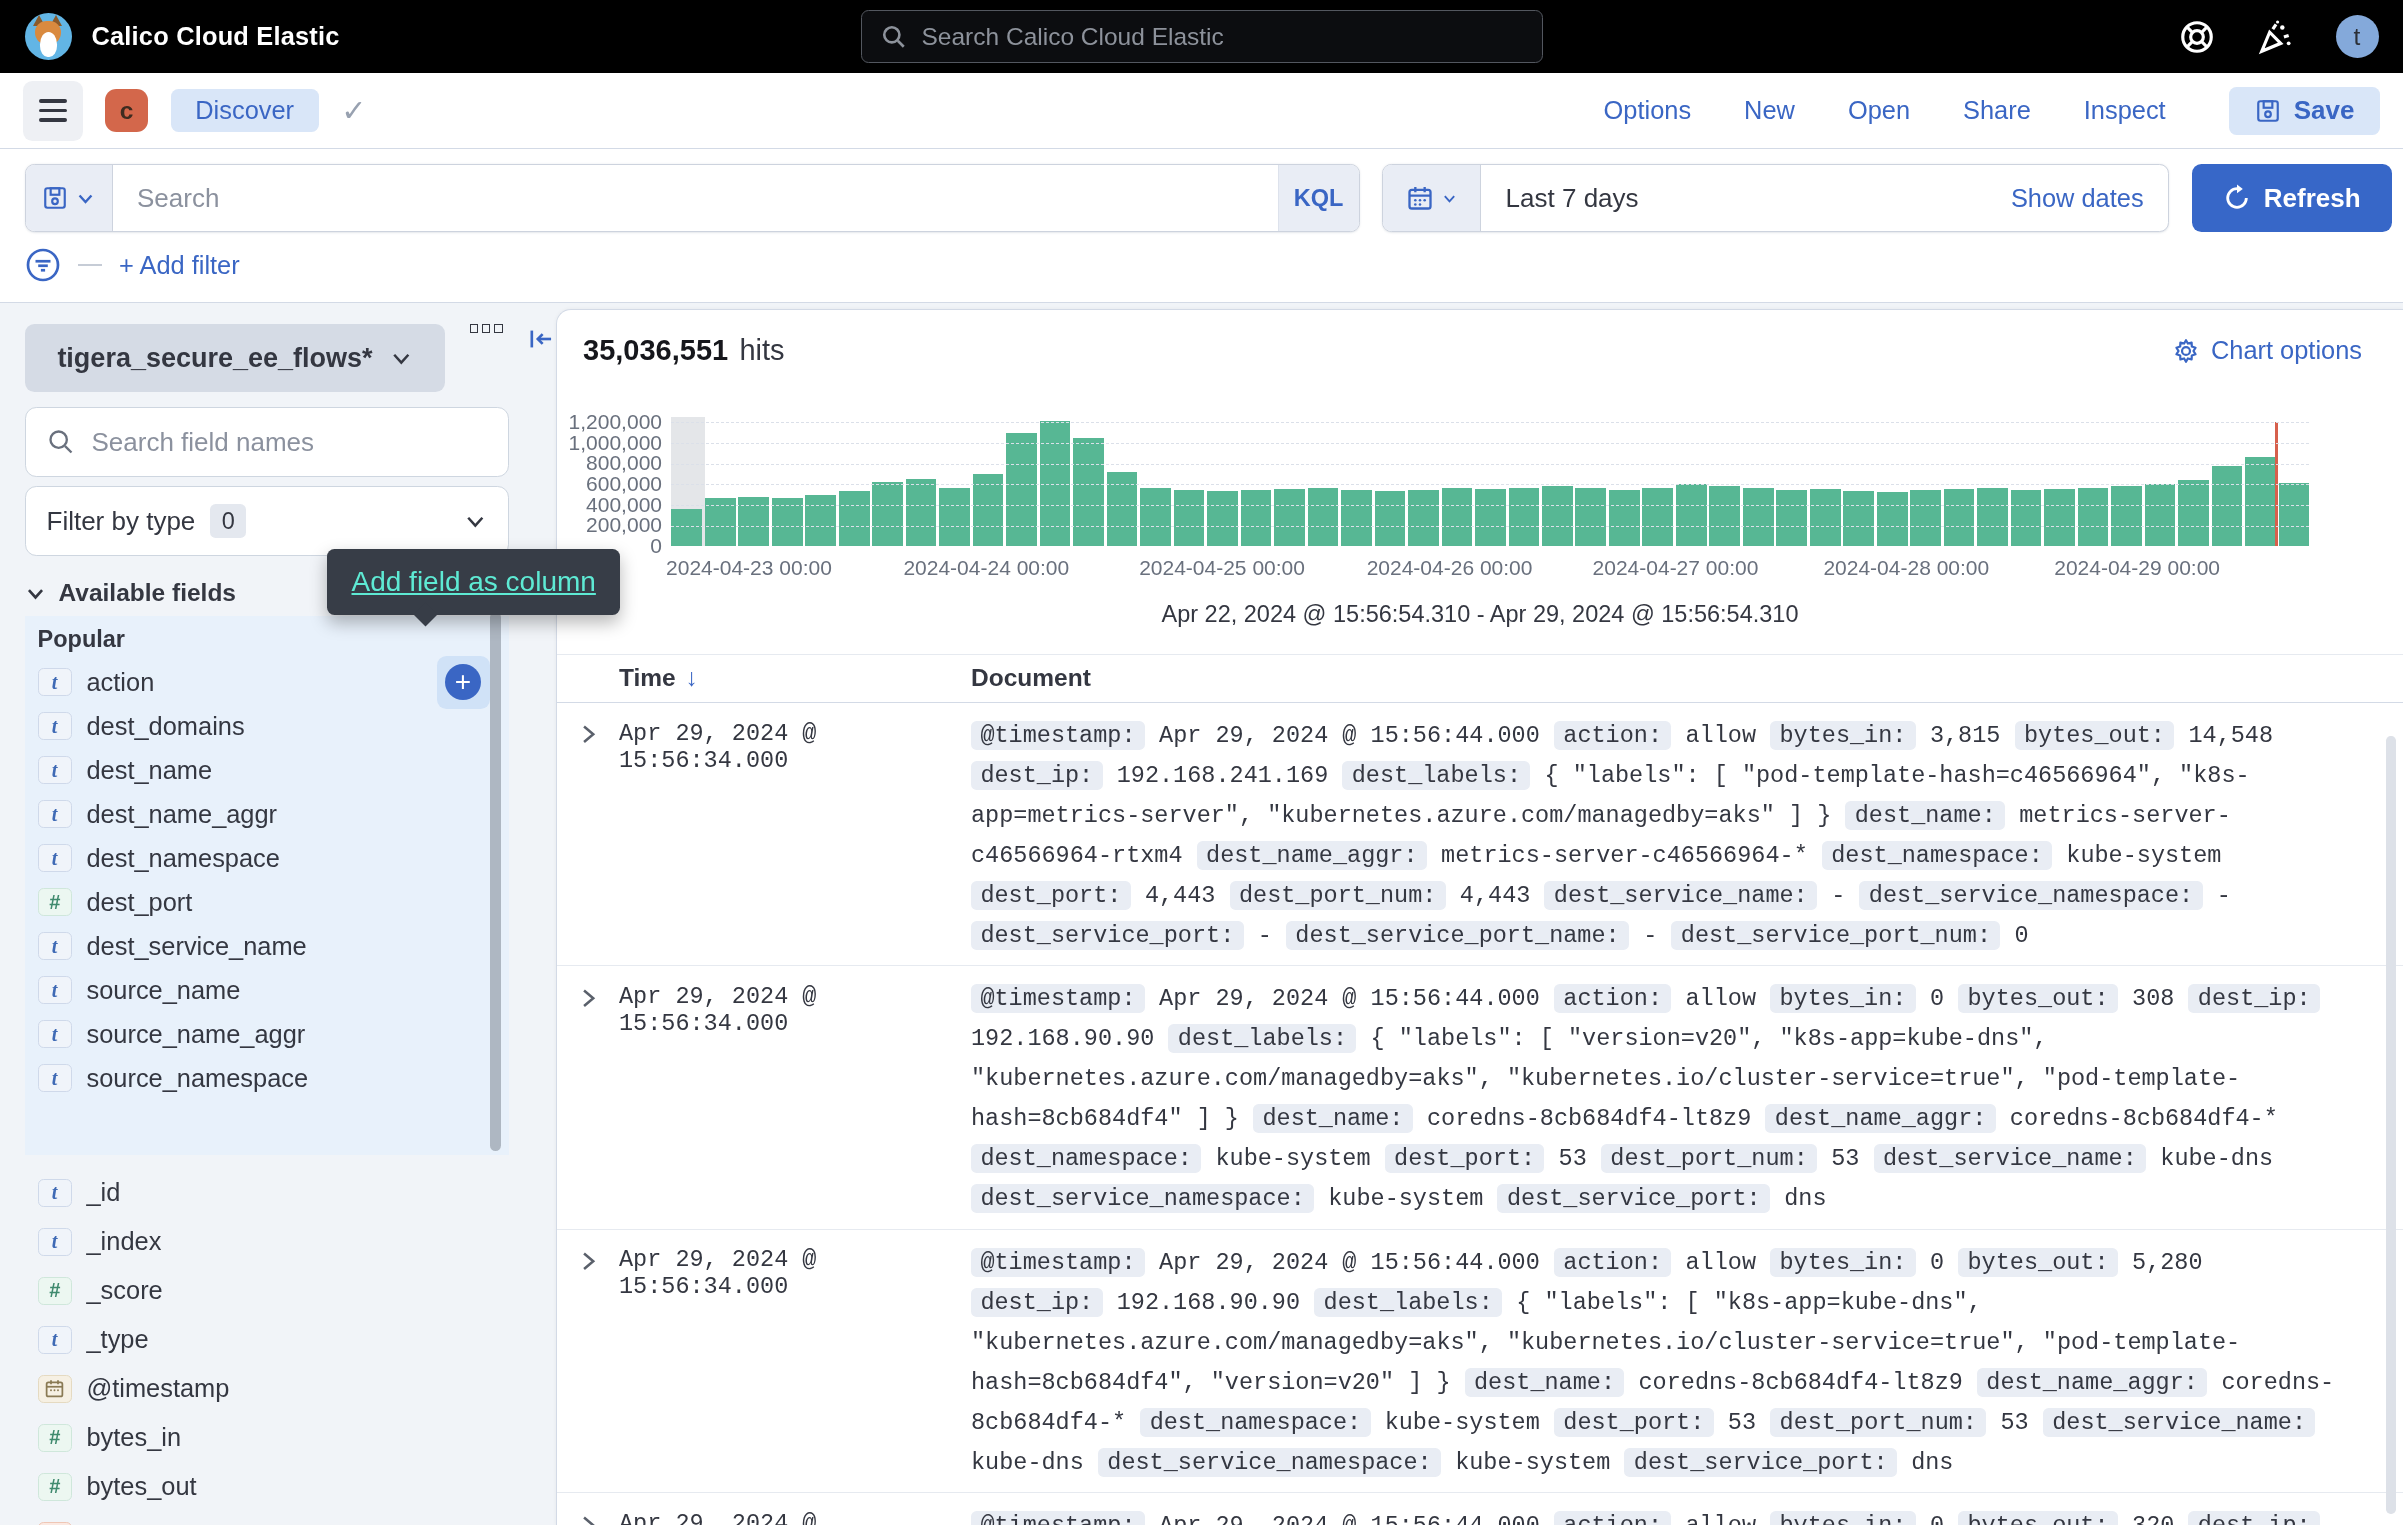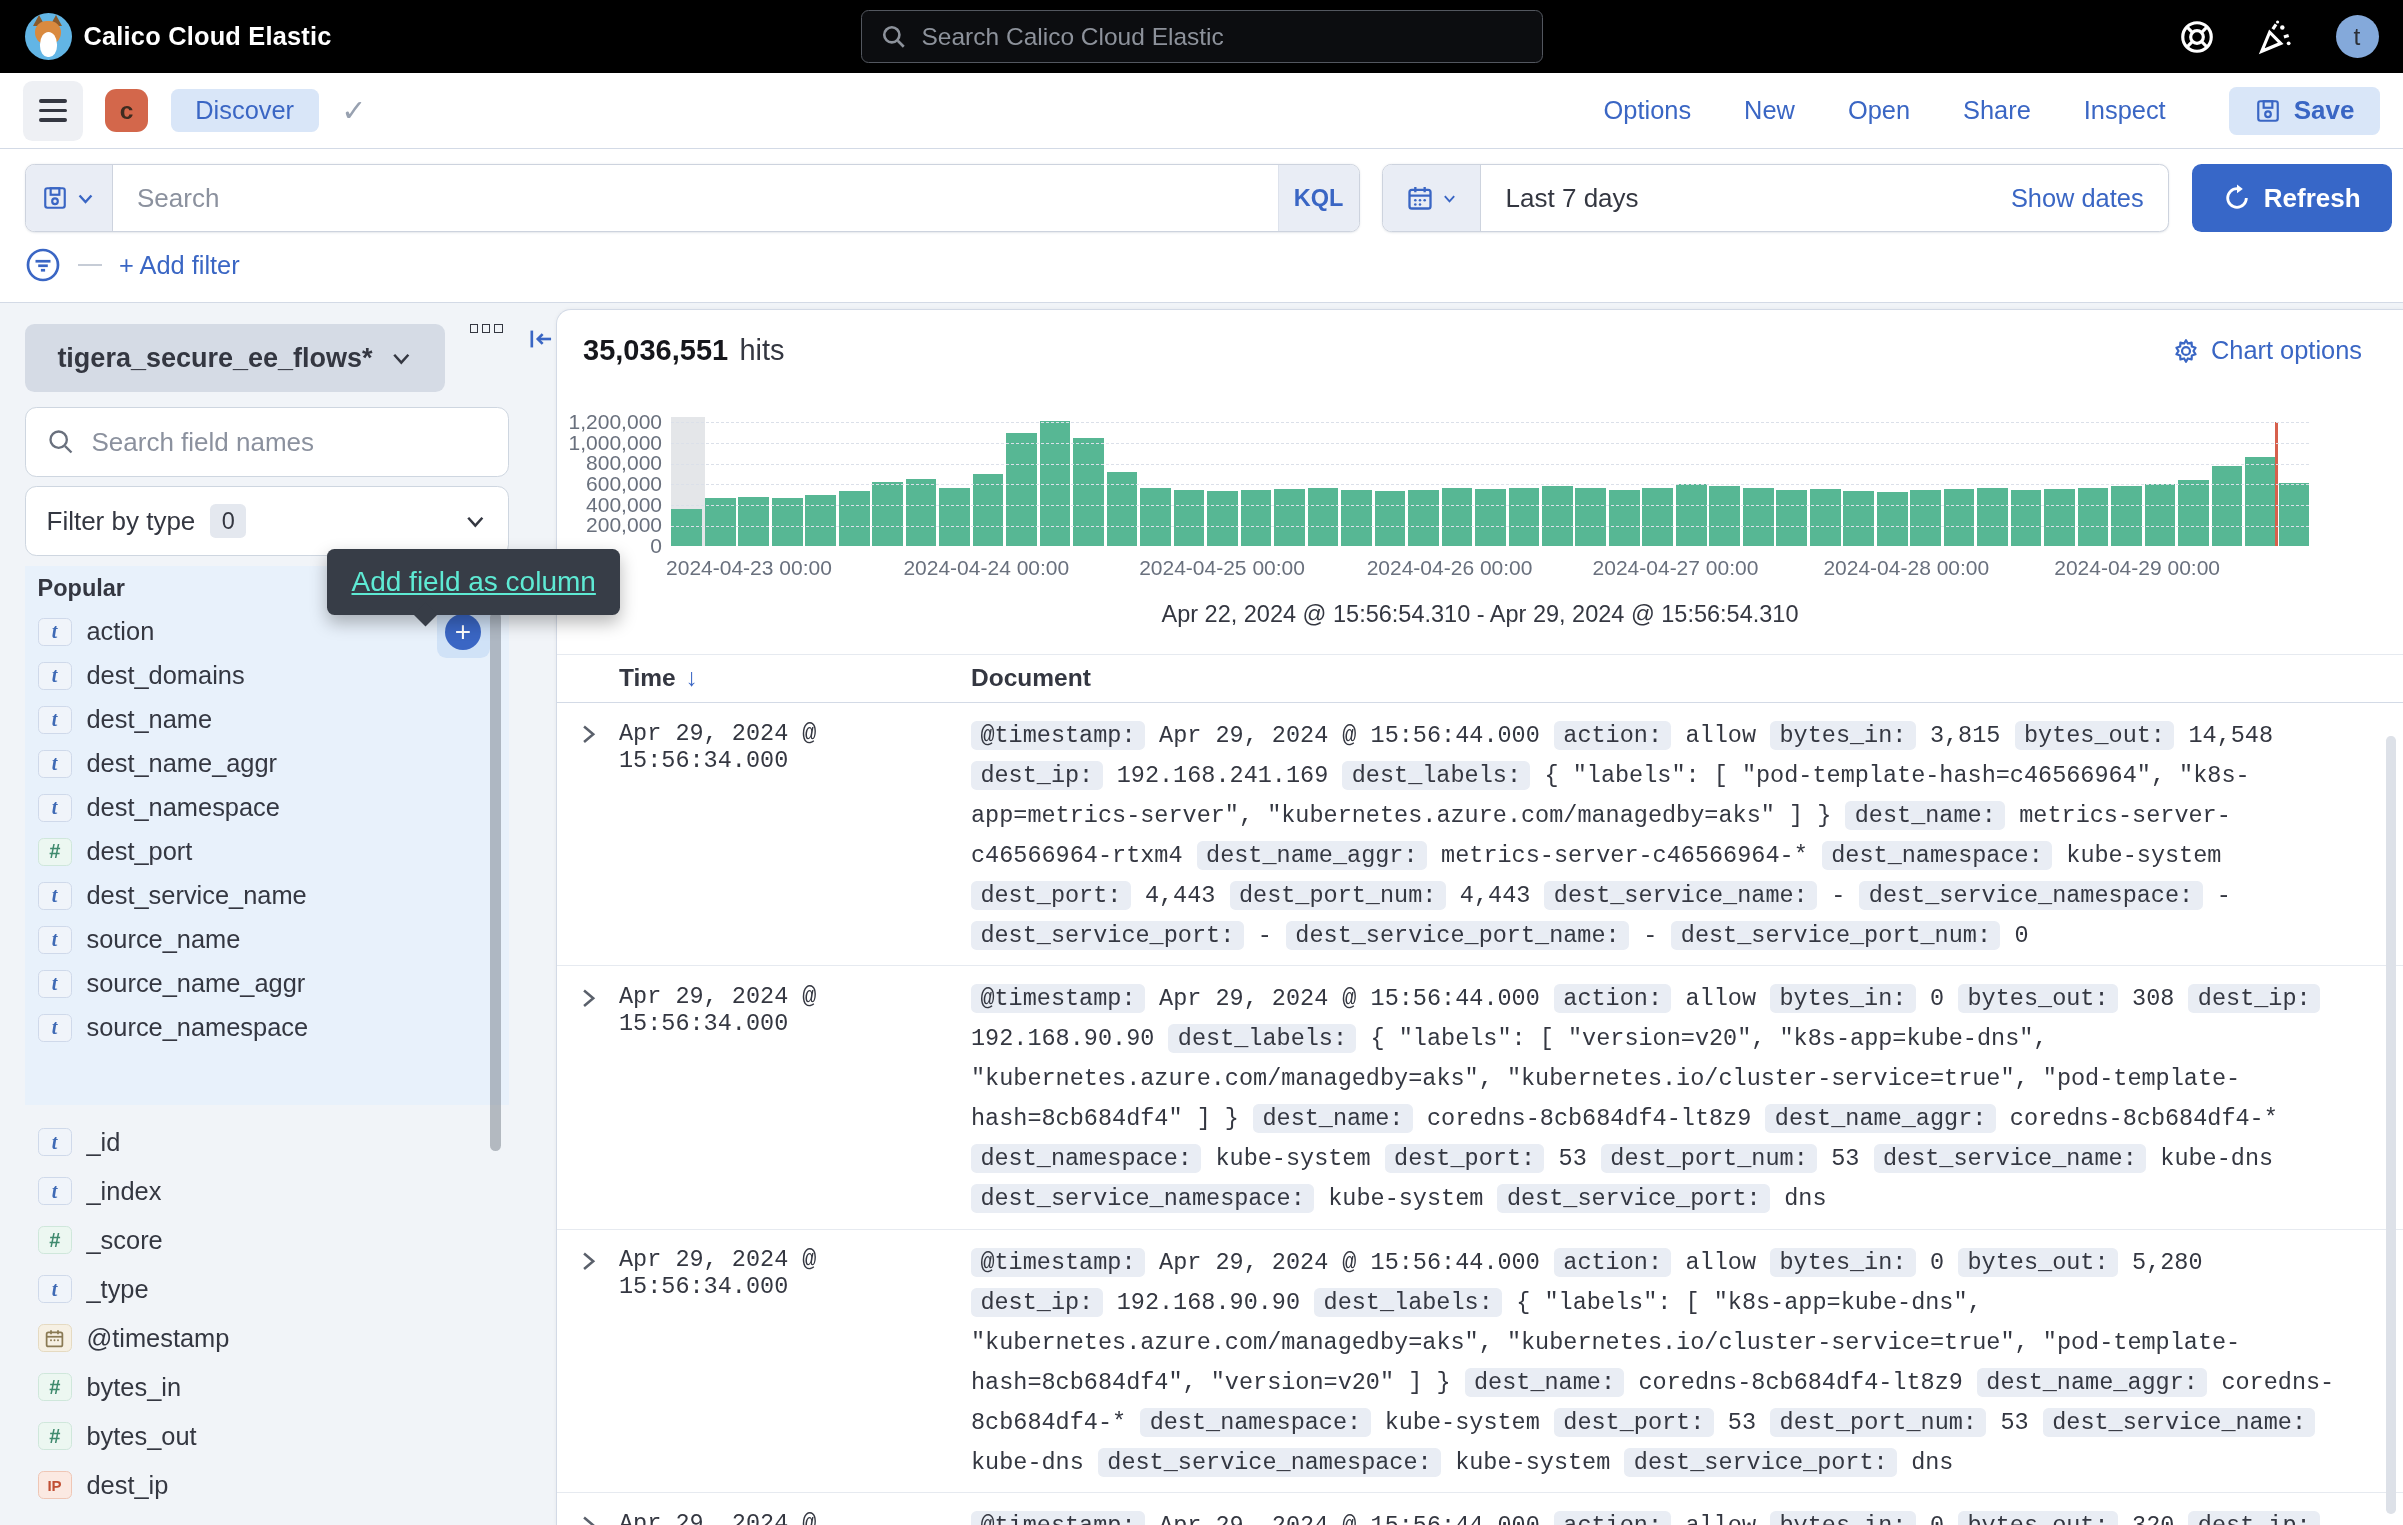--- a/index.html
+++ b/index.html
@@ -2,21 +2,21 @@
 <html style="font-size:15px"><head>
 <meta charset="utf-8">
 <style>
   * { margin:0; padding:0; box-sizing:border-box; }
   html,body { width:2403px; height:1525px; overflow:hidden; font-family:"Liberation Sans","DejaVu Sans",sans-serif; background:#f1f4f8; }
   body { display:flex; flex-direction:column; }
   .mono { font-family:"Liberation Mono","DejaVu Sans Mono",monospace; }
 
   
   .topbar { height:73px; background:#000; display:flex; align-items:center; padding:0 24.5px; position:relative; flex:none; }
-  .brand { display:flex; align-items:center; gap:12px; }
+  .brand { display:flex; align-items:center; gap:20px; }
   .logo { width:47px; height:47px; border-radius:50%; background:#62b5e5; position:relative; overflow:hidden; flex:none; }
   .logo .cat-head { position:absolute; left:10.4px; top:7.5px; width:26px; height:24.5px; background:#d98a3f; border-radius:45% 45% 50% 50%; }
   .logo .cat-ear1,.logo .cat-ear2 { position:absolute; top:1.9px; width:0; height:0; border-left:6.6px solid transparent; border-right:6.6px solid transparent; border-bottom:11.3px solid #8a5a2b; }
   .logo .cat-ear1 { left:8.5px; } .logo .cat-ear2 { left:25.4px; }
   .logo .cat-belly { position:absolute; left:15px; top:19px; width:17px; height:24.5px; background:#fff; border-radius:50% 50% 45% 45%; }
   .brand-title { color:#fff; font-size:25.4px; font-weight:bold; letter-spacing:0.2px; }
   .gsearch { position:absolute; left:50%; top:10.4px; transform:translateX(-50%); width:682px; height:53px; background:#0c0d10; border:0.9px solid #53575f; border-radius:7.5px; display:flex; align-items:center; gap:15px; padding:0 19px; }
   .gsearch-ph { color:#8d929b; font-size:24.5px; }
   .top-icons { margin-left:auto; display:flex; align-items:center; gap:41px; }
   .avatar { width:43px; height:43px; border-radius:50%; background:#84a9da; color:#2b2f36; font-size:24.5px; display:flex; align-items:center; justify-content:center; }
@@ -264,20 +264,26 @@
     </div>
 
     <div class="ftype">
       <span>Filter by type</span>
       <span class="cnt-badge">0</span>
       <svg class="chev" width="22.6" height="22.6" viewBox="0 0 16 16">
           <polyline points="3,5.5 8,11 13,5.5" fill="none" stroke="#343741" stroke-width="1.8"></polyline>
         </svg>
     </div>
 
+    <div class="avail">
+      <svg width="21" height="21" viewBox="0 0 16 16">
+          <polyline points="3,5.5 8,11 13,5.5" fill="none" stroke="#343741" stroke-width="2"></polyline>
+        </svg>
+      <span>Available fields</span>
+    </div>
 
     <div class="popular">
       <div class="pop-title">Popular</div>
       <div id="pop-list">
           <div class="frow">
             <span class="fbadge fb-t">t</span>
             <span class="fname">action</span>
             <span class="addcol">
               <b>+</b>
             </span>

